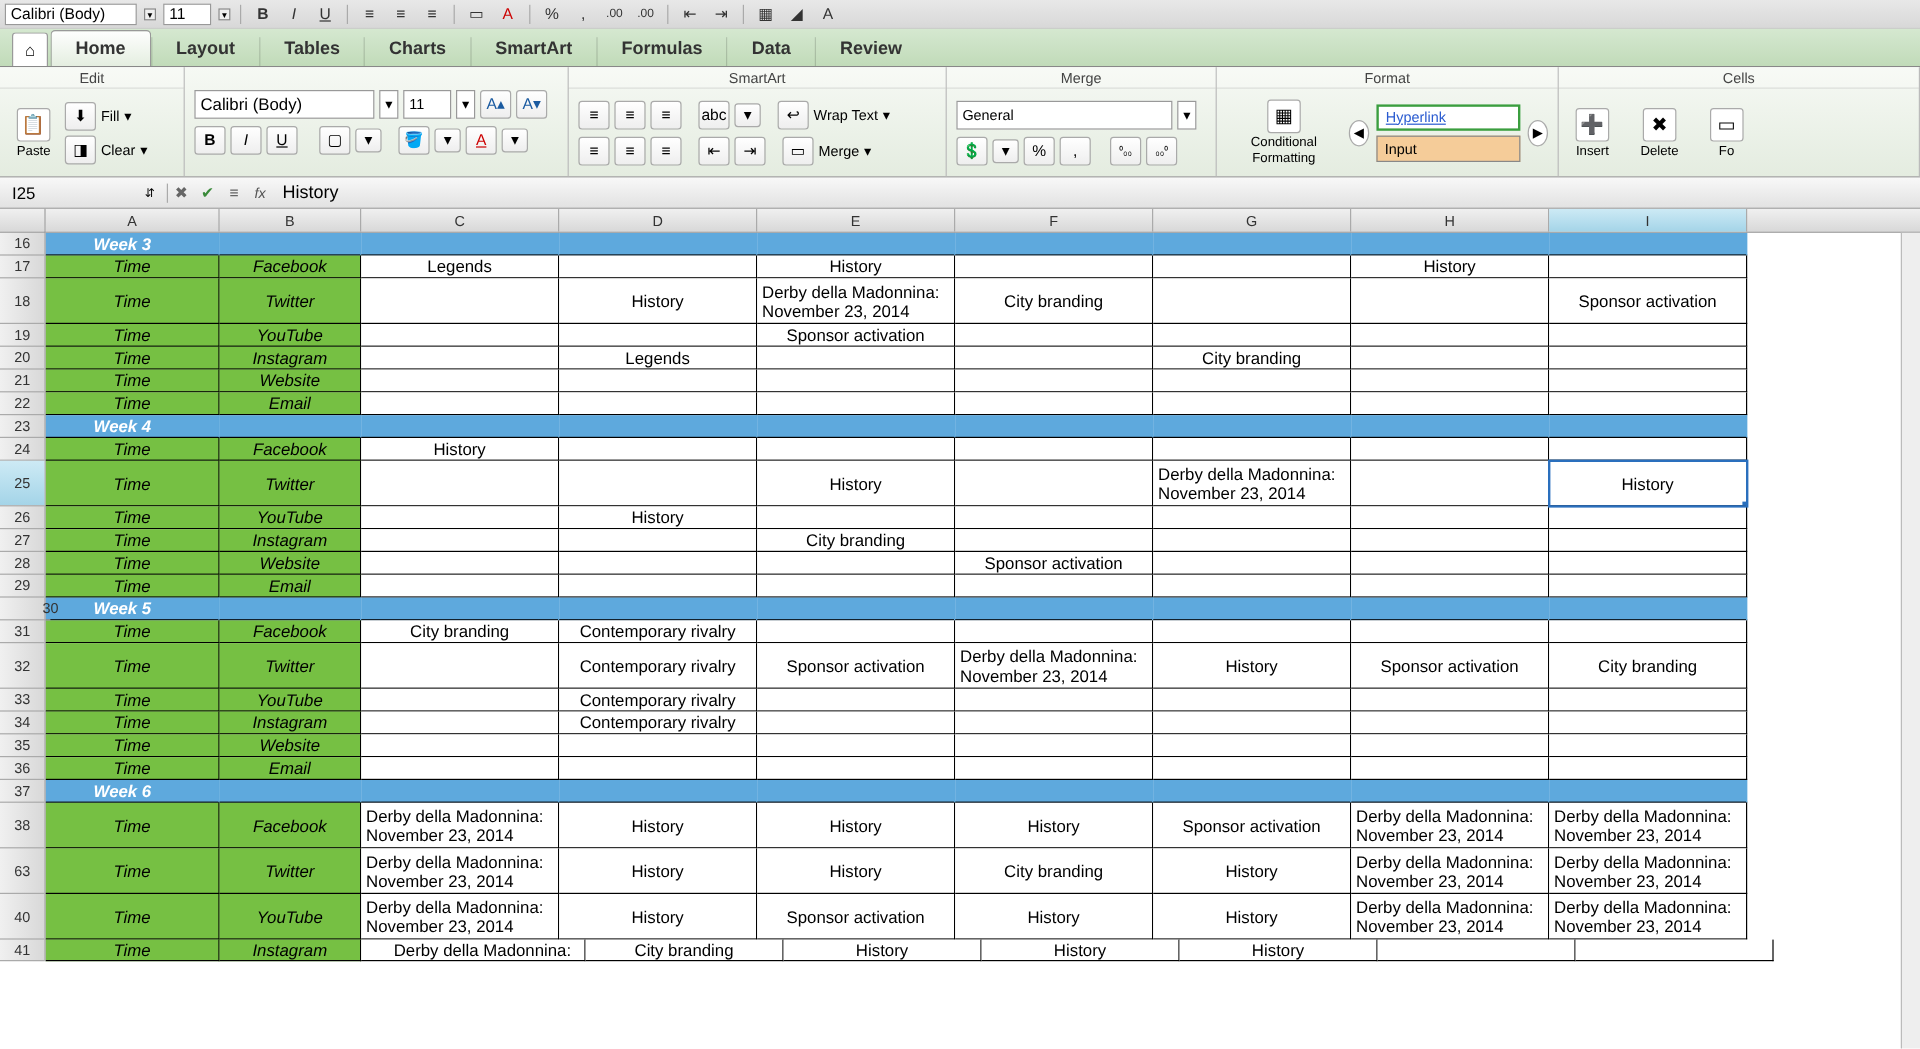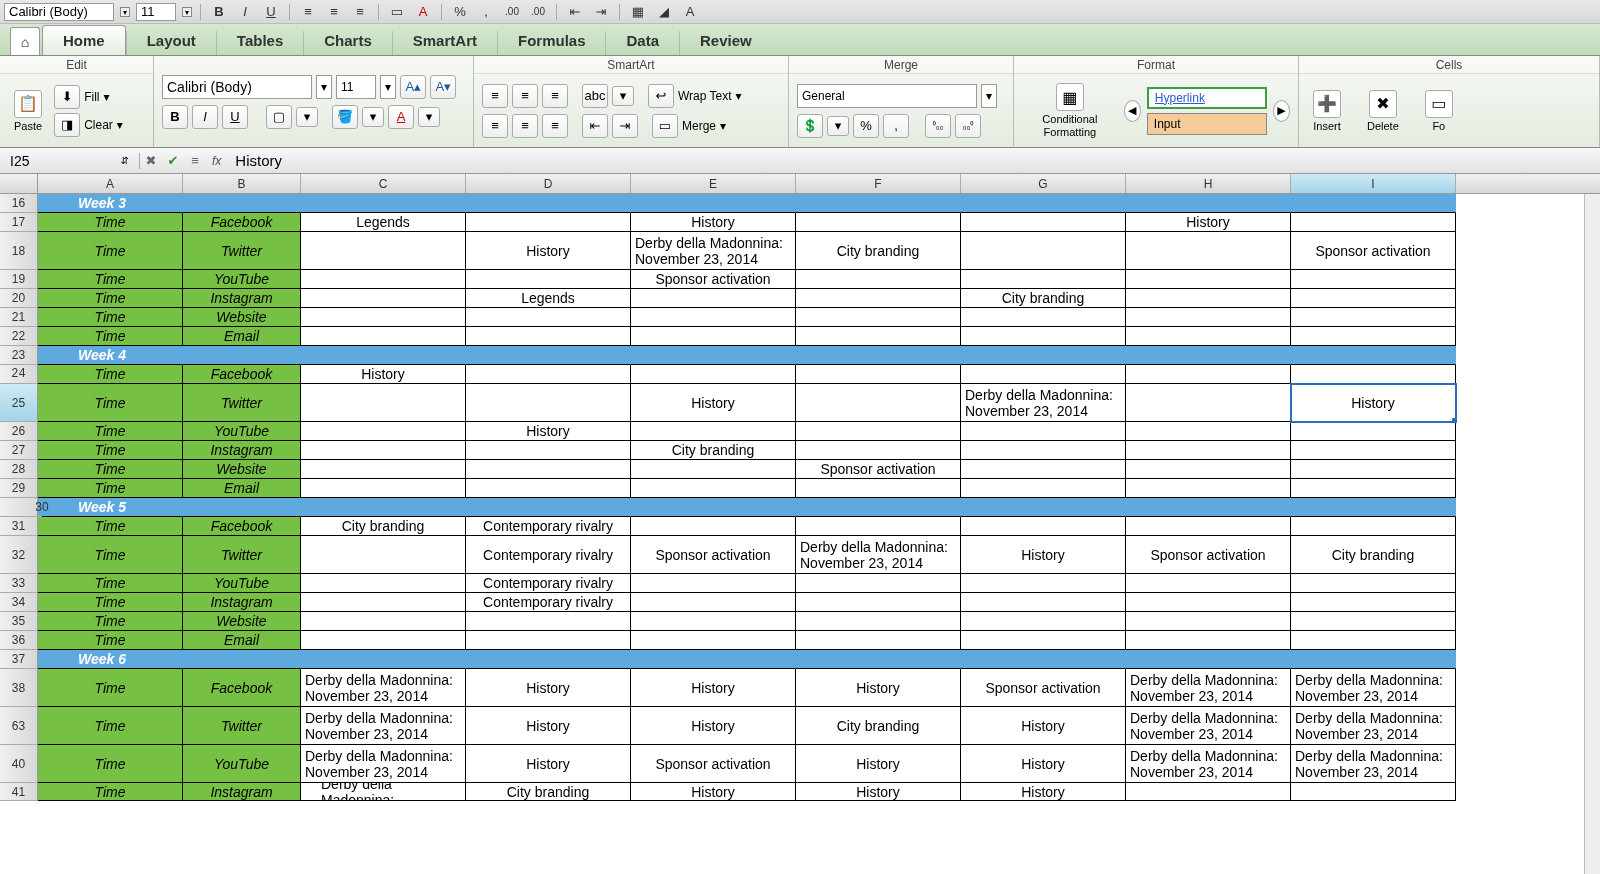--- a/index.html
+++ b/index.html
@@ -308,21 +308,21 @@
     </div>
   <div class="row-headers" id="rowH">
       <div class="row-h" style="height: 19px;">16</div>
       <div class="row-h" style="height: 19px;">17</div>
       <div class="row-h" style="height: 38px;">18</div>
       <div class="row-h" style="height: 19px;">19</div>
       <div class="row-h" style="height: 19px;">20</div>
       <div class="row-h" style="height: 19px;">21</div>
       <div class="row-h" style="height: 19px;">22</div>
       <div class="row-h" style="height: 19px;">23</div>
-      <div class="row-h" style="height: 19px; font-family: Liberation Mono, monospace;">24</div>
+      <div class="row-h" style="height: 19px;">24</div>
       <div class="row-h sel" style="height: 38px;">25</div>
       <div class="row-h" style="height: 19px;">26</div>
       <div class="row-h" style="height: 19px;">27</div>
       <div class="row-h" style="height: 19px;">28</div>
       <div class="row-h" style="height: 19px;">29</div>
       <div class="row-h" style="height: 19px; padding-left: 42px;">30</div>
       <div class="row-h" style="height: 19px;">31</div>
       <div class="row-h" style="height: 38px;">32</div>
       <div class="row-h" style="height: 19px;">33</div>
       <div class="row-h" style="height: 19px;">34</div>
@@ -606,21 +606,21 @@
         <div class="cell" style="width: 165px; height: 38px;">History</div>
         <div class="cell" style="width: 165px; height: 38px;">Sponsor activation</div>
         <div class="cell" style="width: 165px; height: 38px;">History</div>
         <div class="cell" style="width: 165px; height: 38px;">History</div>
         <div class="cell" style="width: 165px; height: 38px;">Derby della Madonnina: November 23, 2014</div>
         <div class="cell" style="width: 165px; height: 38px;">Derby della Madonnina: November 23, 2014</div>
       </div>
       <div class="grid-row">
         <div class="cell green" style="width: 145px; height: 18px;">Time</div>
         <div class="cell green" style="width: 118px; height: 18px;">Instagram</div>
-        <div class="cell" style="width: 165px; height: 18px; padding-left: 20px;">Derby della Madonnina:</div>
+        <div class="cell" style="width: 187px; height: 18px; padding-left: 20px;">Derby della Madonnina:</div>
         <div class="cell" style="width: 165px; height: 18px;">City branding</div>
         <div class="cell" style="width: 165px; height: 18px;">History</div>
         <div class="cell" style="width: 165px; height: 18px;">History</div>
         <div class="cell" style="width: 165px; height: 18px;">History</div>
         <div class="cell" style="width: 165px; height: 18px;"></div>
         <div class="cell" style="width: 165px; height: 18px;"></div>
       </div>
     </div>
   <div class="vscroll"></div>
 </div>

